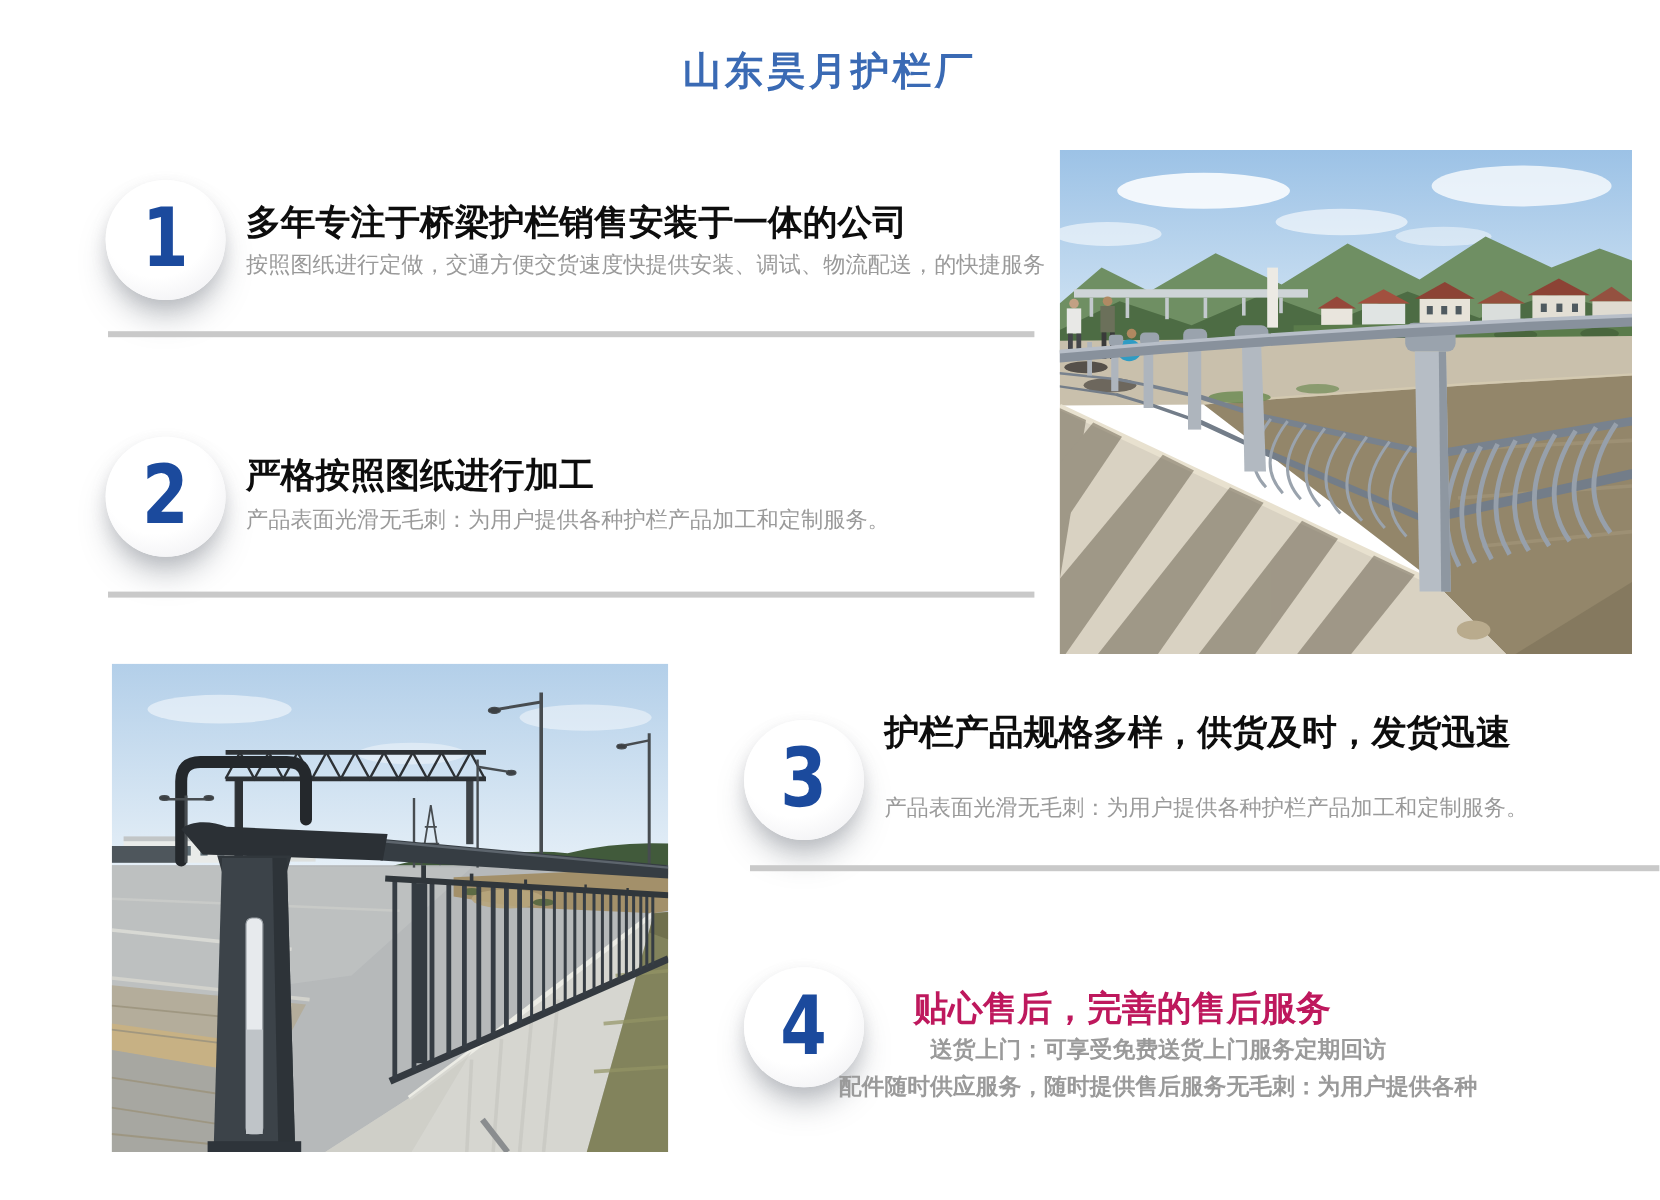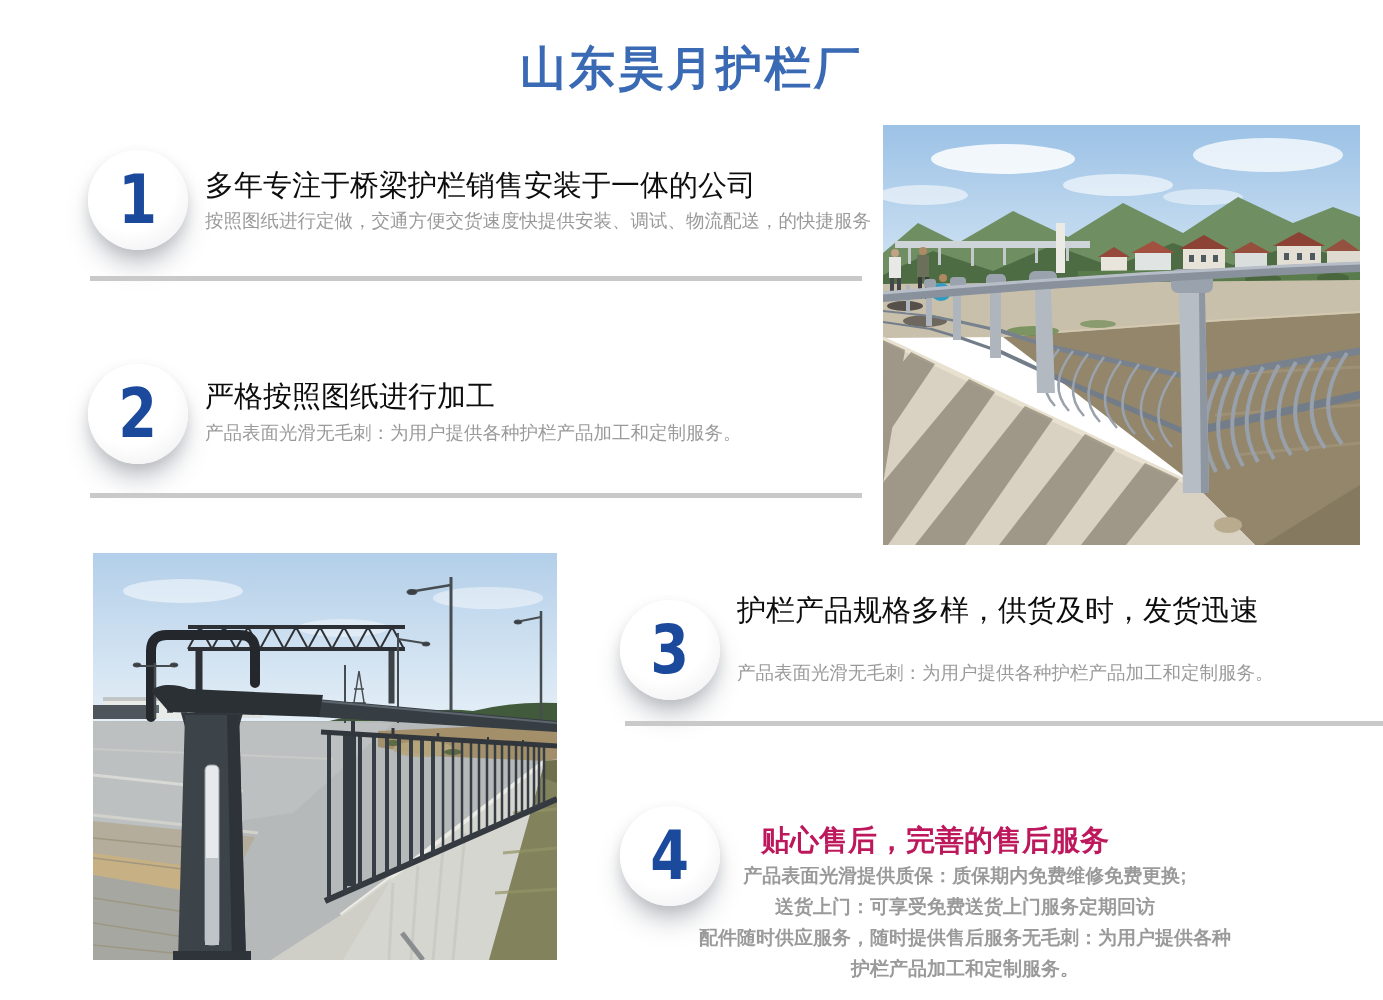--- a/index.html
+++ b/index.html
@@ -3,34 +3,34 @@
 <meta charset="utf-8">
 <style>
   html,body{margin:0;padding:0;}
   body{
     width:1383px;height:1000px;background:#ffffff;overflow:hidden;position:relative;
     font-family:"Liberation Sans","DejaVu Sans",sans-serif;
   }
   .abs{position:absolute;}
   .page-title{
     left:0;top:38px;width:1383px;text-align:center;
-    font-size:46px;font-weight:bold;color:#3a6ab4;letter-spacing:3px;margin:0;
+    font-size:32px;font-weight:bold;color:#3a6ab4;letter-spacing:3px;margin:0;
   }
   .num-circle{
     width:100px;height:100px;border-radius:50%;
     background:radial-gradient(circle at 42% 36%, #ffffff 52%, #f4f4f6 78%, #ececef 100%);
     box-shadow:0 18px 26px -4px rgba(125,130,140,0.45), 0 5px 12px rgba(130,130,140,0.22);
     display:flex;align-items:center;justify-content:center;
   }
   .num{
     font-size:68px;font-weight:bold;color:#1b4a9d;line-height:1;
     font-family:"DejaVu Sans","Liberation Sans",sans-serif;
     transform:scaleX(.82);
   }
-  .f-title{font-size:29px;font-weight:normal;color:#0d0d0d;white-space:nowrap;}
+  .f-title{font-size:29px;font-weight:bold;color:#0d0d0d;white-space:nowrap;}
   .f-desc{font-size:18.5px;font-weight:normal;color:#9a9a9a;white-space:nowrap;}
   .divider{height:5px;background:#c9c9c9;}
   .c1{left:88px;top:150px;}  .t1{left:205px;top:166px;}  .d1{left:205px;top:208px;}  .dv1{left:90px;top:276px;width:772px;}
   .c2{left:88px;top:364px;}  .t2{left:205px;top:377px;text-align:center;}  .d2{left:205px;top:420px;}  .dv2{left:90px;top:493px;width:772px;}
   .c3{left:620px;top:600px;} .t3{left:737px;top:591px;} .d3{left:737px;top:660px;} .dv3{left:625px;top:721px;width:758px;}
   .c4{left:620px;top:806px;}
   .t4{left:625px;top:821px;width:620px;text-align:center;font-size:29px;font-weight:bold;color:#be185d;}
   .l4{left:585px;top:860px;width:760px;text-align:center;font-size:19px;font-weight:bold;color:#9a9a9a;line-height:31px;}
   .photo{overflow:hidden;}
   .photo svg{display:block;width:100%;height:100%;}
@@ -61,24 +61,22 @@
 </div>
 <div class="abs f-title t3">护栏产品规格多样，供货及时，发货迅速</div>
 <div class="abs f-desc d3">产品表面光滑无毛刺：为用户提供各种护栏产品加工和定制服务。</div>
 <div class="abs divider dv3"></div>
 
 <div class="abs num-circle c4">
   <span class="num">4</span>
 </div>
 <div class="abs t4">贴心售后，完善的售后服务</div>
 <div class="abs l4">
-  <div>产品表面光滑提供质保：质保期内免费维修免费更换;</div>
   <div>送货上门：可享受免费送货上门服务定期回访</div>
   <div>配件随时供应服务，随时提供售后服务无毛刺：为用户提供各种</div>
-  <div>护栏产品加工和定制服务。</div>
 </div>
 
 <figure class="abs photo photo-right" style="margin:0;">
 <svg viewBox="0 0 477 420" preserveAspectRatio="none">
   <defs>
     <linearGradient id="rsky" x1="0" y1="0" x2="0" y2="1">
       <stop offset="0" stop-color="#9cc2e6"></stop>
           <stop offset="1" stop-color="#e2eef7"></stop>
     </linearGradient>
   </defs>

